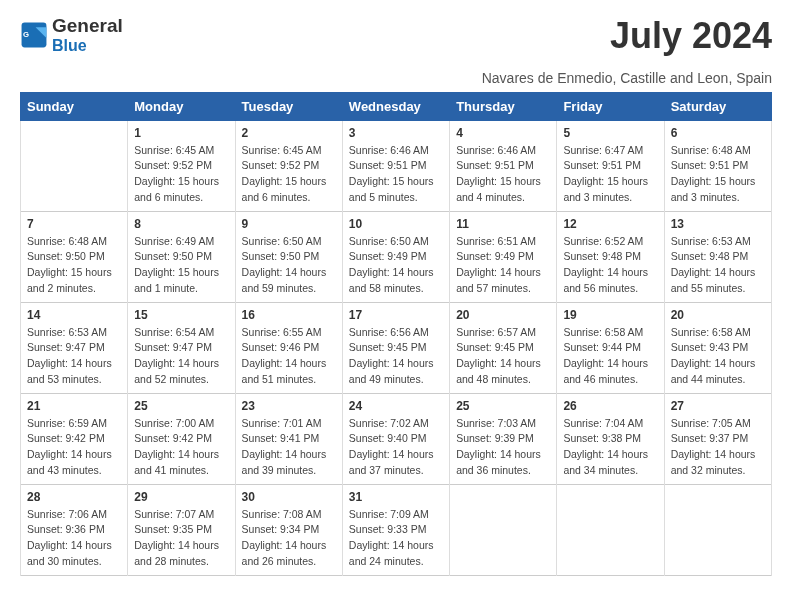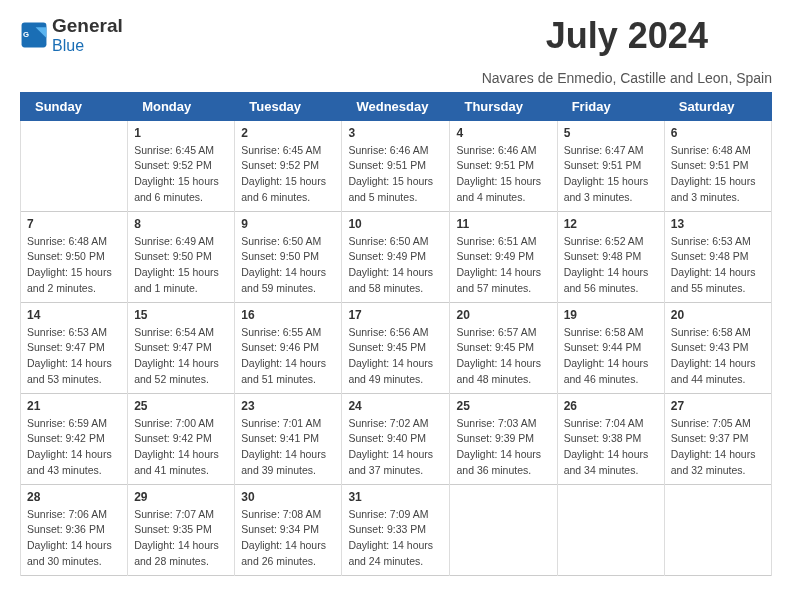--- a/index.html
+++ b/index.html
@@ -20,21 +20,21 @@
       display: flex;
       align-items: center;
       gap: 0;
     }
     .logo-icon {
       width: 28px;
       height: 28px;
       margin-right: 4px;
     }
     .title-area {
-      text-align: center;
+      text-align: right;
     }
     .month-title {
       font-size: 36px;
       font-weight: bold;
       color: #333;
       line-height: 1.1;
     }
     .location-title {
       font-size: 14px;
       color: #555;
@@ -42,21 +42,21 @@
     }
     table {
       width: 100%;
       border-collapse: collapse;
       font-size: 11px;
     }
     thead tr th {
       background-color: #2962a8;
       color: #fff;
       text-align: left;
-      padding: 6px 14px;
+      padding: 6px 6px;
       font-size: 13px;
       font-weight: bold;
       border: 1px solid #2962a8;
     }
     tbody tr {
       border-bottom: 1px solid #ccc;
     }
     tbody tr td {
       vertical-align: top;
       padding: 5px 6px;
@@ -85,21 +85,21 @@
 
 <div class="header-area">
   <div class="logo">
     <svg class="logo-icon" viewBox="0 0 36 36">
       <rect x="2" y="2" width="32" height="32" rx="4" fill="#1a6eb5"></rect>
       <polygon points="20,8 34,8 34,22" fill="#5ab4f0"></polygon>
       <text x="4" y="20" font-size="10" font-weight="bold" fill="white" font-family="Arial">G</text>
     </svg>
     <div>
       <div style="font-size:19px;font-weight:bold;color:#333;line-height:1.1">General</div>
-      <div style="font-size:16px;font-weight:normal;color:#1a6eb5;line-height:1.1">Blue</div>
+      <div style="font-size:16px;font-weight:bold;color:#1a6eb5;line-height:1.1">Blue</div>
     </div>
   </div>
   <div class="title-area">
     <div class="month-title">July 2024</div>
     <div class="location-title">Navares de Enmedio, Castille and Leon, Spain</div>
   </div>
 </div>
 
 <table>
   <thead>

